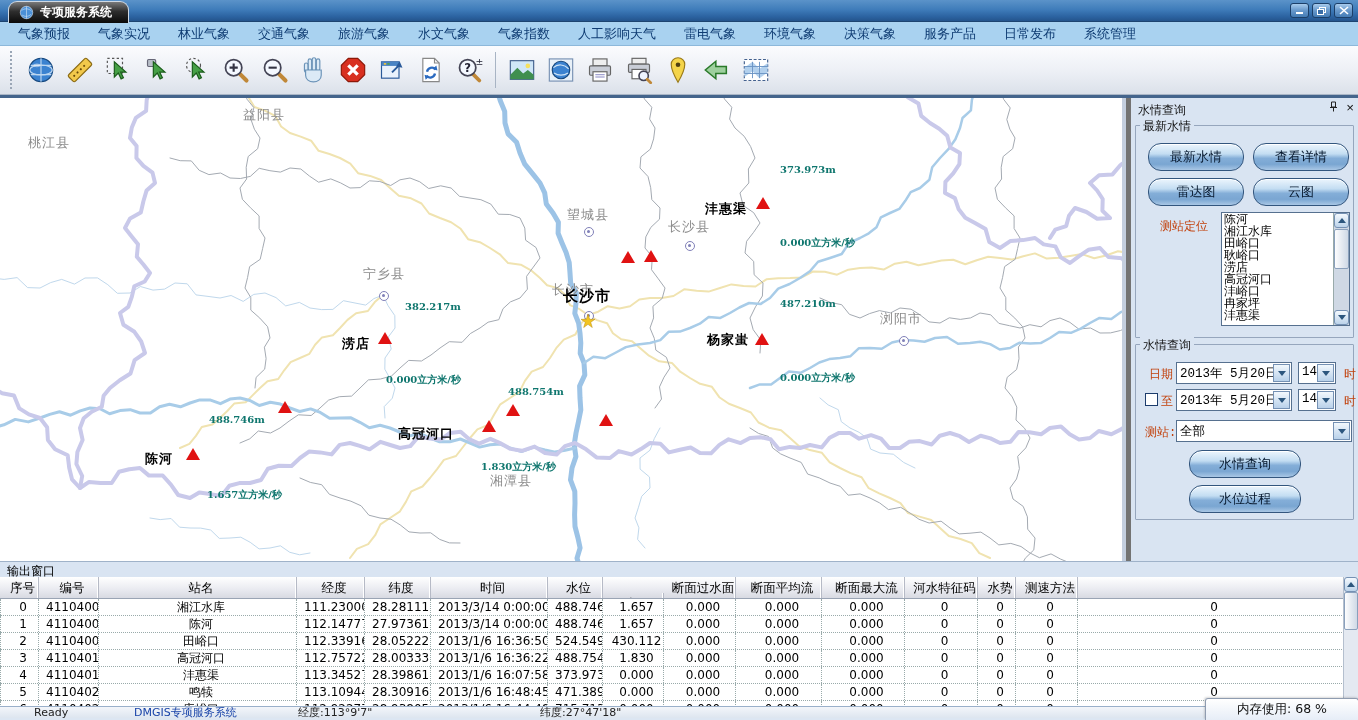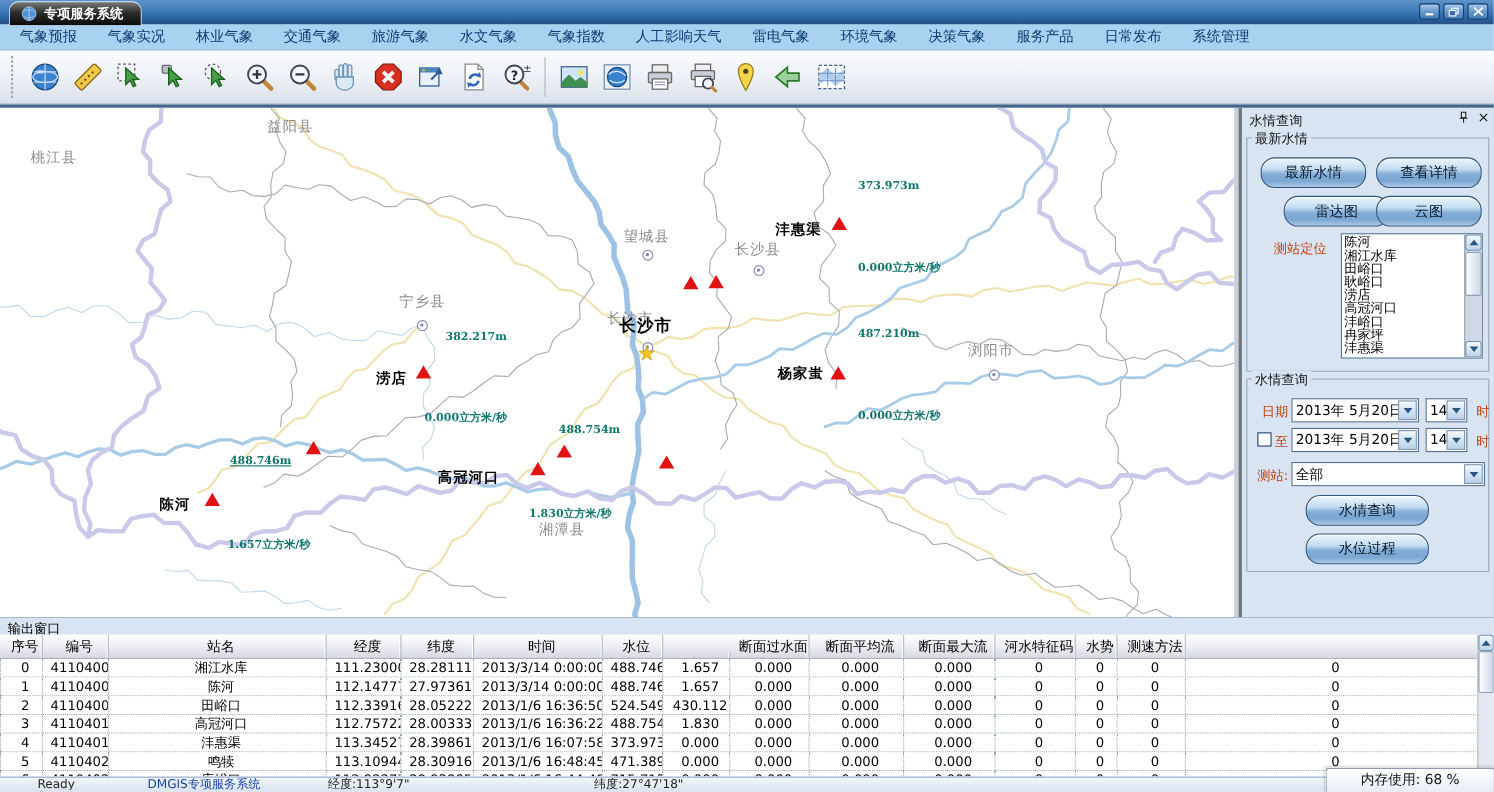--- a/index.html
+++ b/index.html
@@ -26,21 +26,21 @@
   .splitter{width:4px;background:#c4cfdf;}
   
   .plabel{position:absolute;color:#8b8b8b;font-size:13px;letter-spacing:1px;white-space:nowrap;}
   .slabel{position:absolute;color:#000;font-size:13px;font-weight:bold;letter-spacing:1px;white-space:nowrap;}
   .slabel.big{font-size:15px;}
   .vlabel{position:absolute;color:#0f766e;font-size:10px;font-weight:bold;font-family:"DejaVu Serif","Liberation Serif",serif;white-space:nowrap;}
   .tri{position:absolute;width:0;height:0;border-left:7px solid transparent;border-right:7px solid transparent;}
   .citym{position:absolute;width:8px;height:8px;border:1px solid #8080b8;border-radius:50%;background:#fff;}
   .citym i{position:absolute;left:2px;top:2px;width:3px;height:3px;border-radius:50%;background:#8080b8;}
   
-  .right-panel{flex:1;background:#d9e4f2;border-left:3px solid #737373;position:relative;font-size:12px;}
+  .right-panel{flex:1;background:#d9e4f2;border-left:5px solid #737373;position:relative;font-size:12px;font-family:Liberation Mono, monospace;}
   .rp-title{position:absolute;left:7px;top:4px;color:#111;}
   .rp-icons{position:absolute;right:4px;top:3px;display:flex;gap:8px;align-items:center;}
   .groupbox{position:absolute;left:4px;right:4px;border:1px solid #96a6bd;border-radius:1px;}
   .legend{position:absolute;top:-8px;left:4px;background:#d9e4f2;padding:0 3px;color:#111;}
   .blue-btn{position:absolute;height:26px;border:1px solid #33567e;border-radius:13px;background:linear-gradient(180deg,#ecf5fd 0%,#c3ddf2 38%,#84aed8 55%,#7aa6d2 78%,#a9c7e5 100%);box-shadow:inset 0 1px 0 #fff;display:flex;align-items:center;justify-content:center;font-size:13px;color:#06182e;}
   .listbox{position:absolute;background:#fff;border:1px solid #56708f;overflow:hidden;}
   .list-items{position:absolute;left:1px;top:1px;right:16px;bottom:1px;overflow:hidden;}
   .list-item{font-size:12px;line-height:12px;color:#000;white-space:nowrap;padding-left:1px;}
   .vsb{position:absolute;right:0;top:0;bottom:0;width:15px;background:#cfd8e4;border-left:1px solid #9aa;}
   .sb-btn{position:absolute;left:0;width:15px;height:15px;background:linear-gradient(180deg,#f4f9fe,#bcd3ea);border:1px solid #7591b4;border-radius:3px;box-sizing:border-box;display:flex;align-items:center;justify-content:center;}
@@ -354,21 +354,21 @@
         <span class="slabel" style="left: 398px; top: 327px;">高冠河口</span>
         <span class="slabel" style="left: 145px; top: 352px;">陈河</span>
         <span class="slabel big" style="left: 563px; top: 189px;">长沙市</span>
         <span class="vlabel" style="left: 780px; top: 66px;">373.973m</span>
         <span class="vlabel" style="left: 780px; top: 138px;">0.000立方米/秒</span>
         <span class="vlabel" style="left: 405px; top: 203px;">382.217m</span>
         <span class="vlabel" style="left: 780px; top: 200px;">487.210m</span>
         <span class="vlabel" style="left: 780px; top: 273px;">0.000立方米/秒</span>
         <span class="vlabel" style="left: 386px; top: 275px;">0.000立方米/秒</span>
         <span class="vlabel" style="left: 508px; top: 288px;">488.754m</span>
-        <span class="vlabel" style="left: 209px; top: 316px; text-decoration: underline;">488.746m</span>
+        <span class="vlabel" style="left: 209px; top: 316px;">488.746m</span>
         <span class="vlabel" style="left: 481px; top: 362px;">1.830立方米/秒</span>
         <span class="vlabel" style="left: 207px; top: 390px;">1.657立方米/秒</span>
         <div class="tri" style="left: 756px; top: 99px; border-bottom: 12px solid rgb(224, 18, 18);"></div>
         <div class="tri" style="left: 621px; top: 153px; border-bottom: 12px solid rgb(224, 18, 18);"></div>
         <div class="tri" style="left: 644px; top: 152px; border-bottom: 12px solid rgb(224, 18, 18);"></div>
         <div class="tri" style="left: 378px; top: 234px; border-bottom: 12px solid rgb(224, 18, 18);"></div>
         <div class="tri" style="left: 755px; top: 235px; border-bottom: 12px solid rgb(224, 18, 18);"></div>
         <div class="tri" style="left: 278px; top: 303px; border-bottom: 12px solid rgb(224, 18, 18);"></div>
         <div class="tri" style="left: 186px; top: 350px; border-bottom: 12px solid rgb(224, 18, 18);"></div>
         <div class="tri" style="left: 506px; top: 306px; border-bottom: 12px solid rgb(224, 18, 18);"></div>
@@ -403,21 +403,21 @@
             <path d="M3.5 1h4v5h-4z" fill="none" stroke="#222"></path>
             <path d="M2 6.5h7M5.5 6.5v4" stroke="#222"></path>
           </svg></span>
       <span style="font-size:13px;line-height:10px;color:#111;">×</span>
     </div>
 
     <div class="groupbox" style="top:27px;height:211px;">
       <span class="legend">最新水情</span>
       <div class="blue-btn" style="left:12px;top:17px;width:94px;">最新水情</div>
       <div class="blue-btn" style="left:117px;top:17px;width:94px;">查看详情</div>
-      <div class="blue-btn" style="left:12px;top:52px;width:94px;margin-left:21px;">雷达图</div>
+      <div class="blue-btn" style="left:12px;top:52px;width:94px;">雷达图</div>
       <div class="blue-btn" style="left:117px;top:52px;width:94px;">云图</div>
       <span class="fldlabel" style="left:24px;top:92px;">测站定位</span>
       <div class="listbox" style="left:85px;top:86px;width:127px;height:112px;">
         <div class="list-items" id="station-list">
             <div class="list-item">陈河</div>
             <div class="list-item">湘江水库</div>
             <div class="list-item">田峪口</div>
             <div class="list-item">耿峪口</div>
             <div class="list-item">涝店</div>
             <div class="list-item">高冠河口</div>

